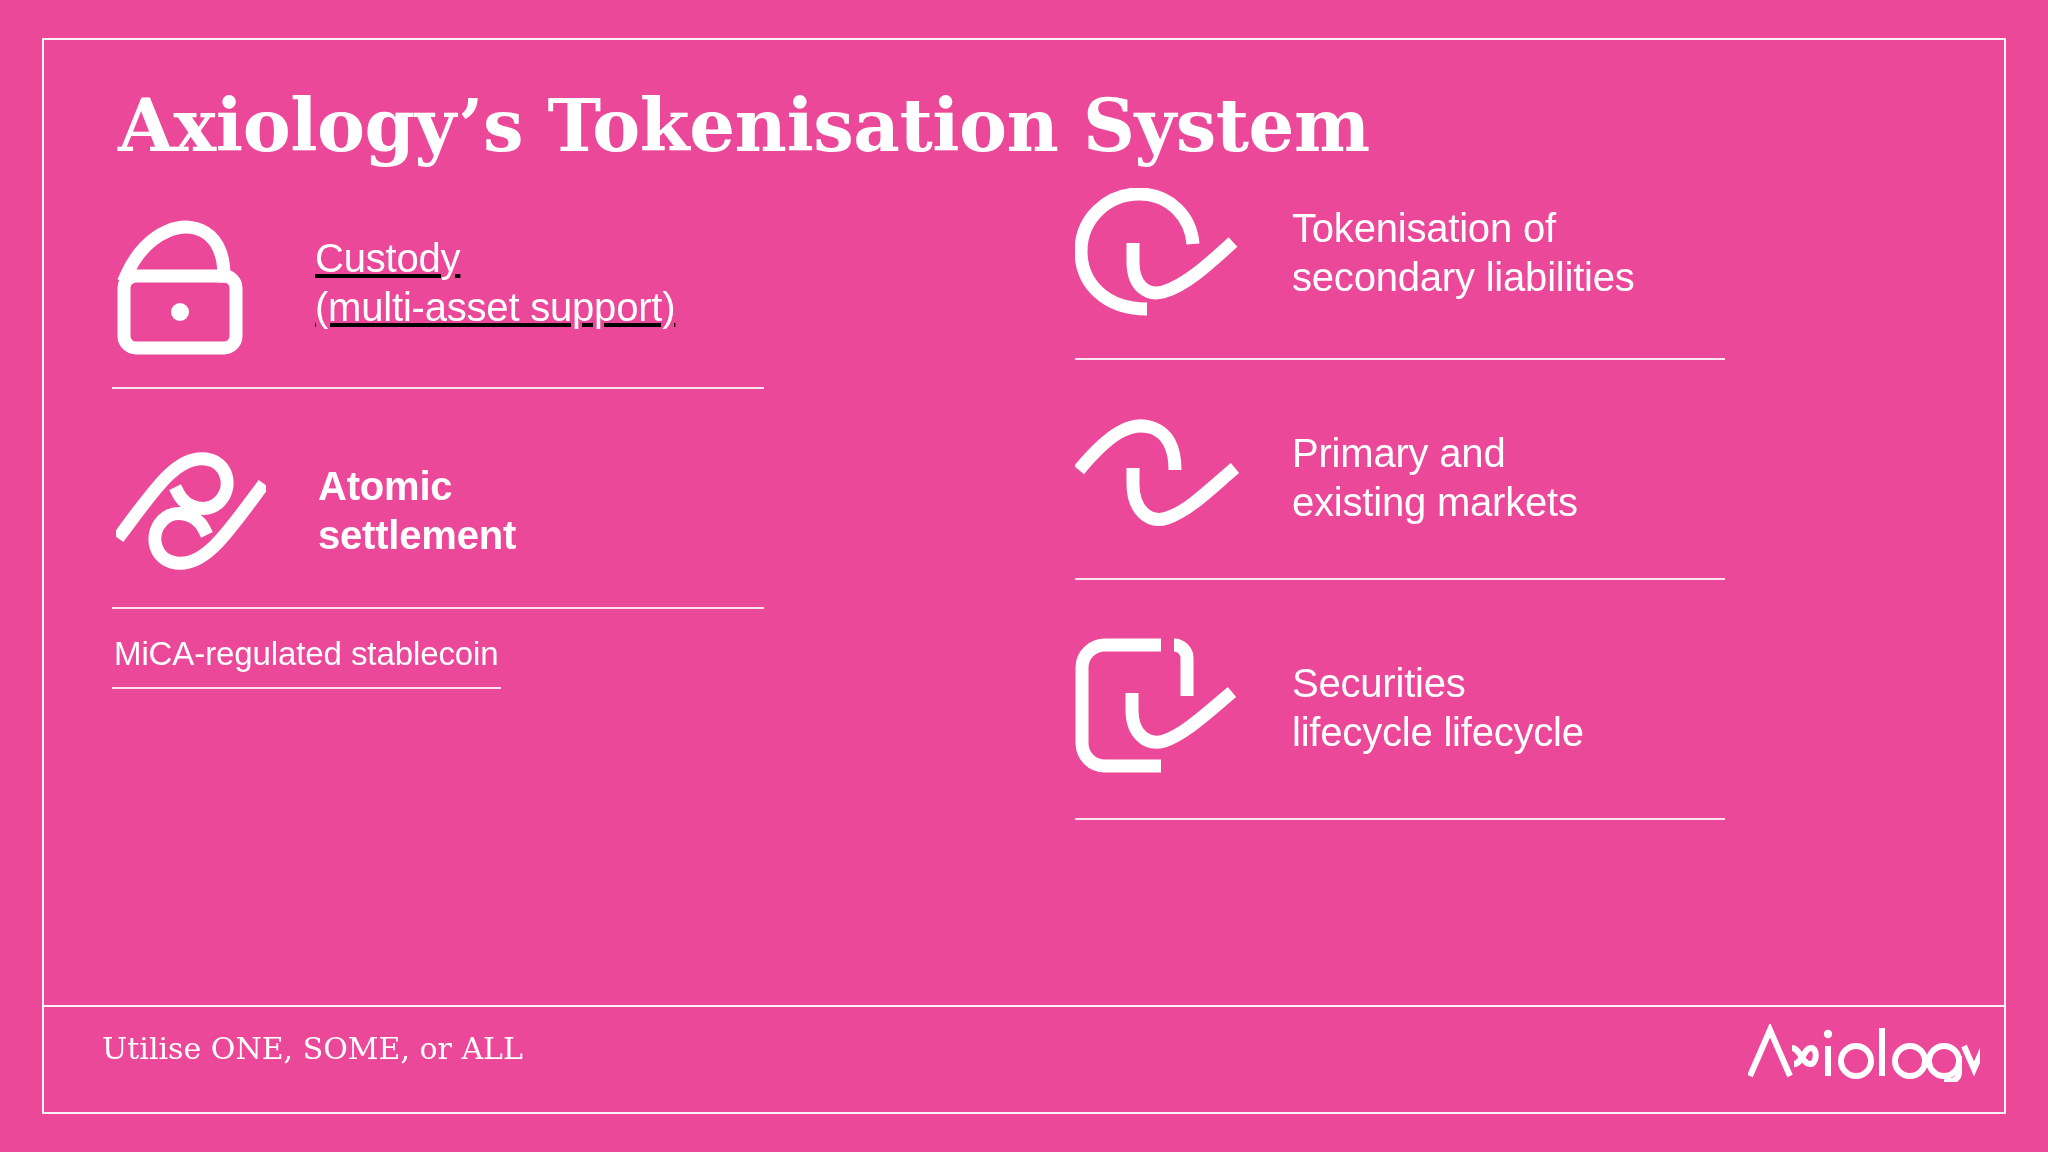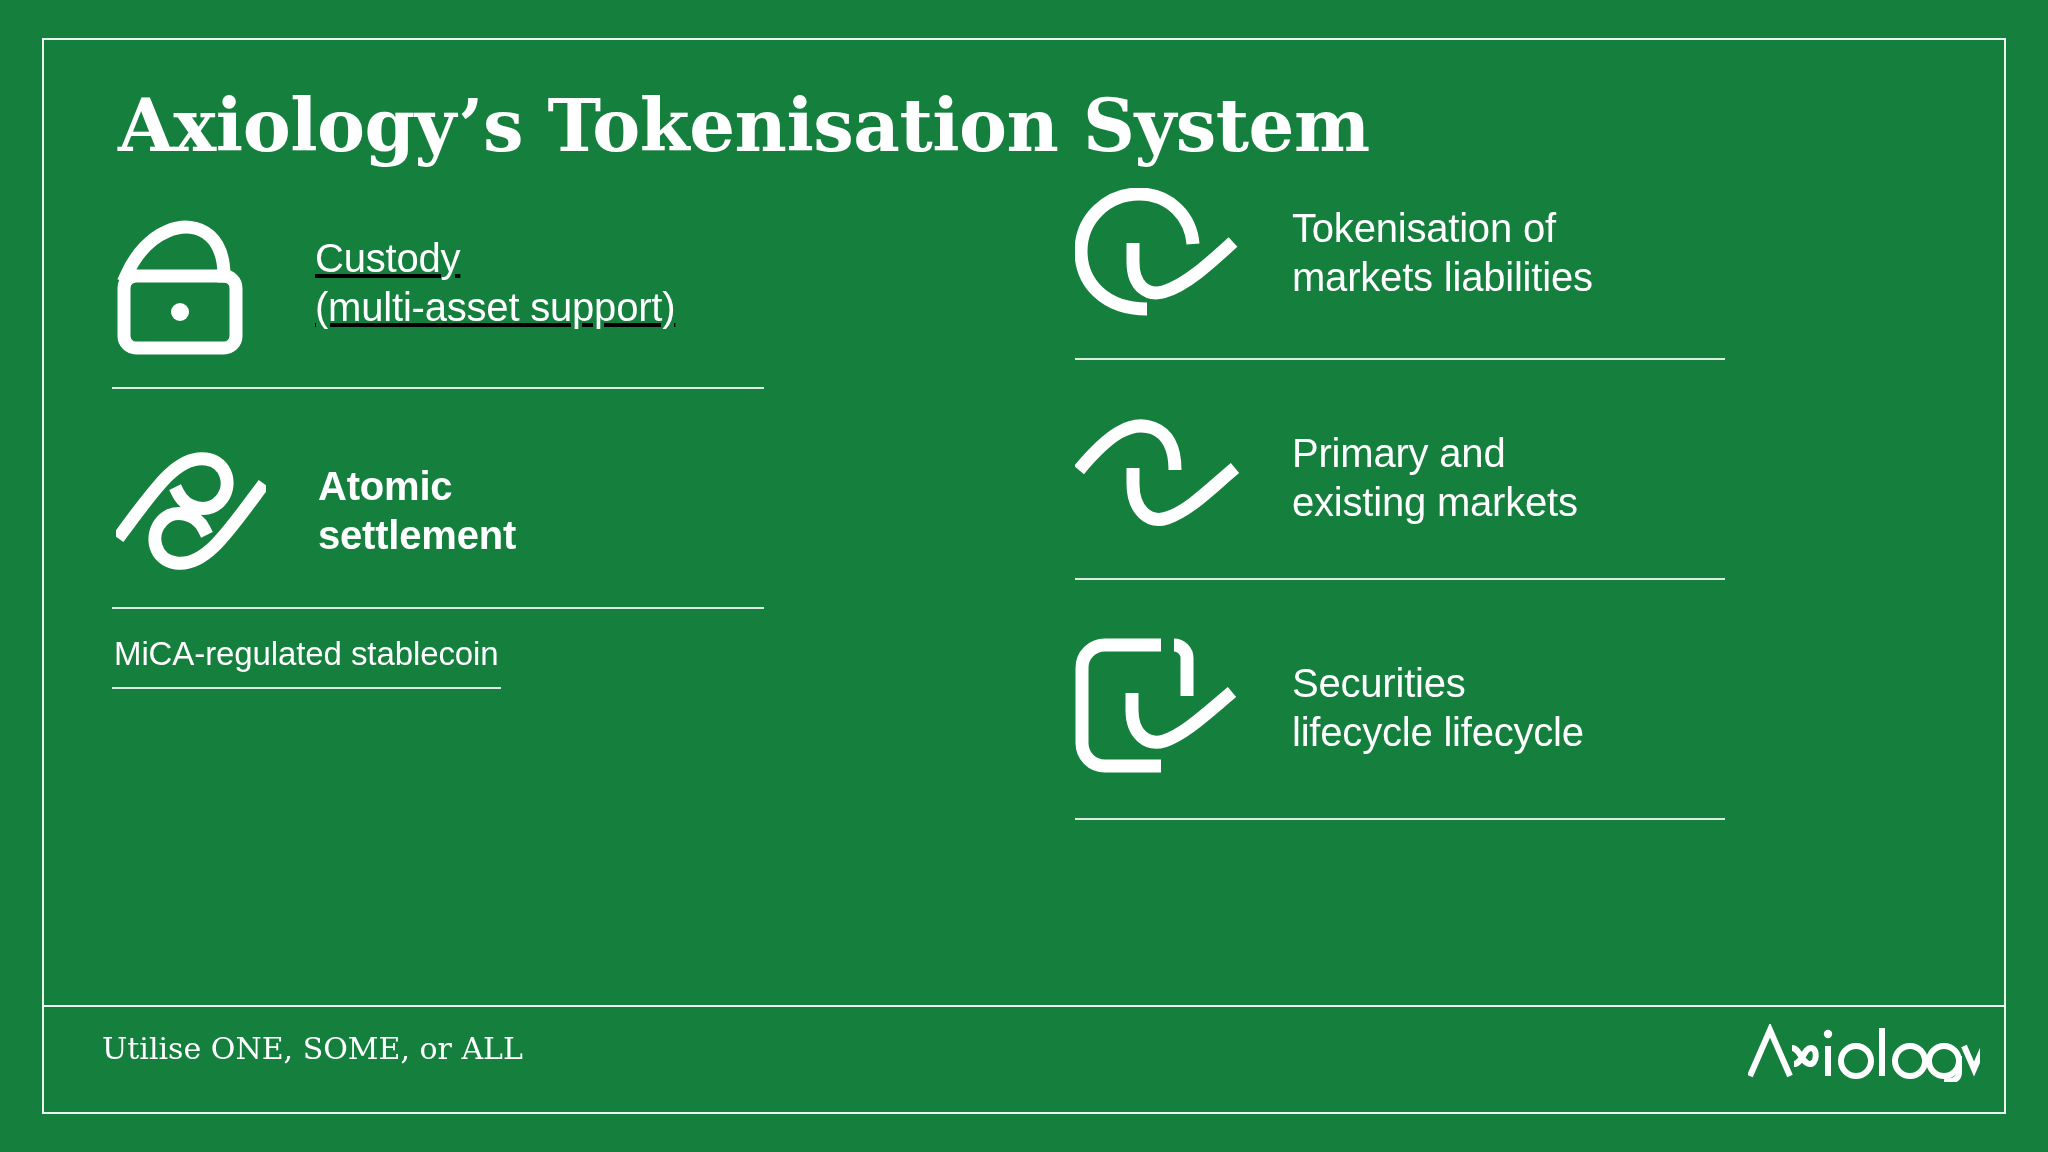--- a/index.html
+++ b/index.html
@@ -139,21 +139,21 @@
     top: 1024px;
     height: 58px;
     display: block;
   }
 
   svg { display: block; }
 </style>
 </head>
 <body style="background: rgb(11, 110, 255);">
 
-<div id="slide" style="background: #15803d;">
+<div id="slide" style="background: #ec4899;">
 
   <div id="frame"></div>
 
   <div id="title">Axiology’s Tokenisation System</div>
 
   <div class="column" id="col-left">
 
     <div class="feature" id="feat-custody">
       <span class="feature-icon">
         <svg width="135" height="145" viewBox="0 0 135 145" fill="none" xmlns="http://www.w3.org/2000/svg">
@@ -190,21 +190,21 @@
   <div class="column" id="col-right">
 
     <div class="feature feature-right">
       <span class="feature-icon">
         <svg width="165" height="130" viewBox="0 0 165 130" fill="none" xmlns="http://www.w3.org/2000/svg">
           <path d="M72 121 C 30 121, 6 95, 6 63 C 6 31, 32 6, 64 6 C 96 6, 116 30, 118 56" stroke="#ffffff" stroke-width="13" stroke-linecap="butt" fill="none"></path>
           <path d="M58 55 L 58 74 C 58 98, 72 108, 88 104 C 110 98, 134 76, 158 54" stroke="#ffffff" stroke-width="13" stroke-linecap="butt" fill="none"></path>
         </svg>
       </span>
       <span class="feature-label">Tokenisation of
-markets liabilities</span>
+secondary liabilities</span>
     </div>
 
     <div class="divider divider-right" id="divider-right-1"></div>
 
     <div class="gap-right"></div>
 
     <div class="feature feature-right">
       <span class="feature-icon">
         <svg width="165" height="120" viewBox="0 0 165 120" fill="none" xmlns="http://www.w3.org/2000/svg">
           <path d="M4 52 C 34 16, 56 2, 78 10 C 96 17, 100 36, 100 52" stroke="#ffffff" stroke-width="13" stroke-linecap="butt" fill="none"></path>

